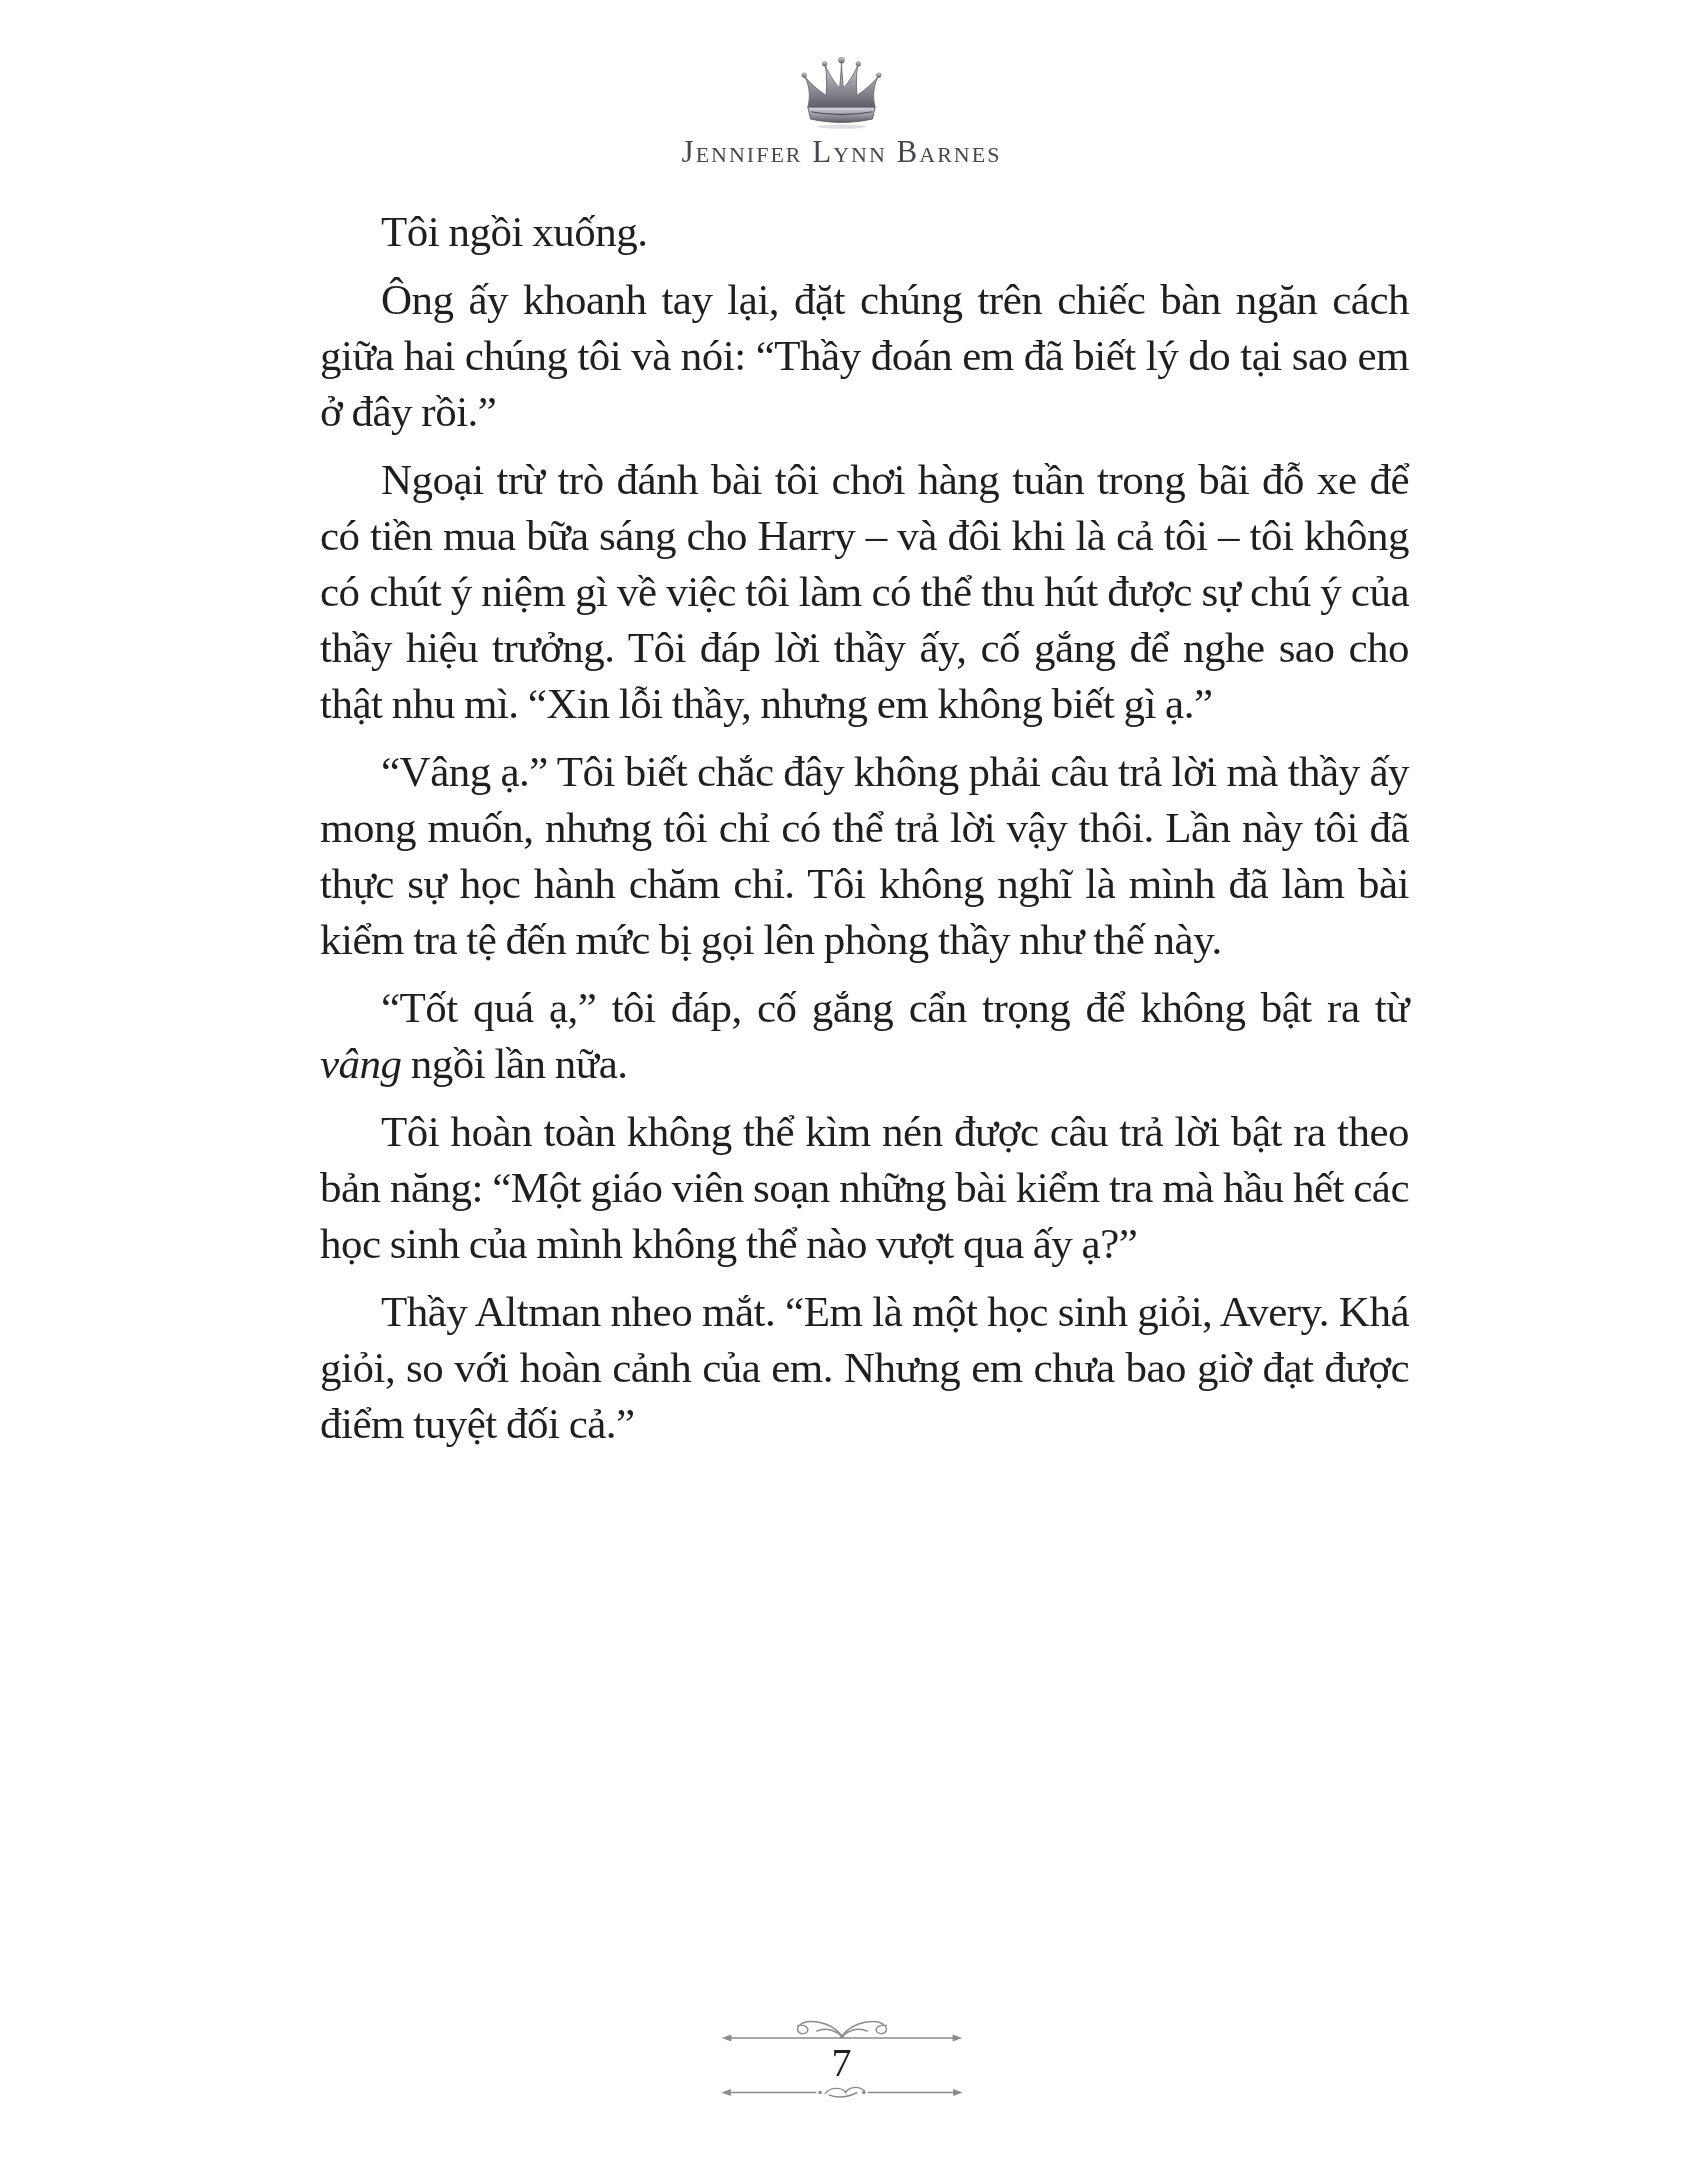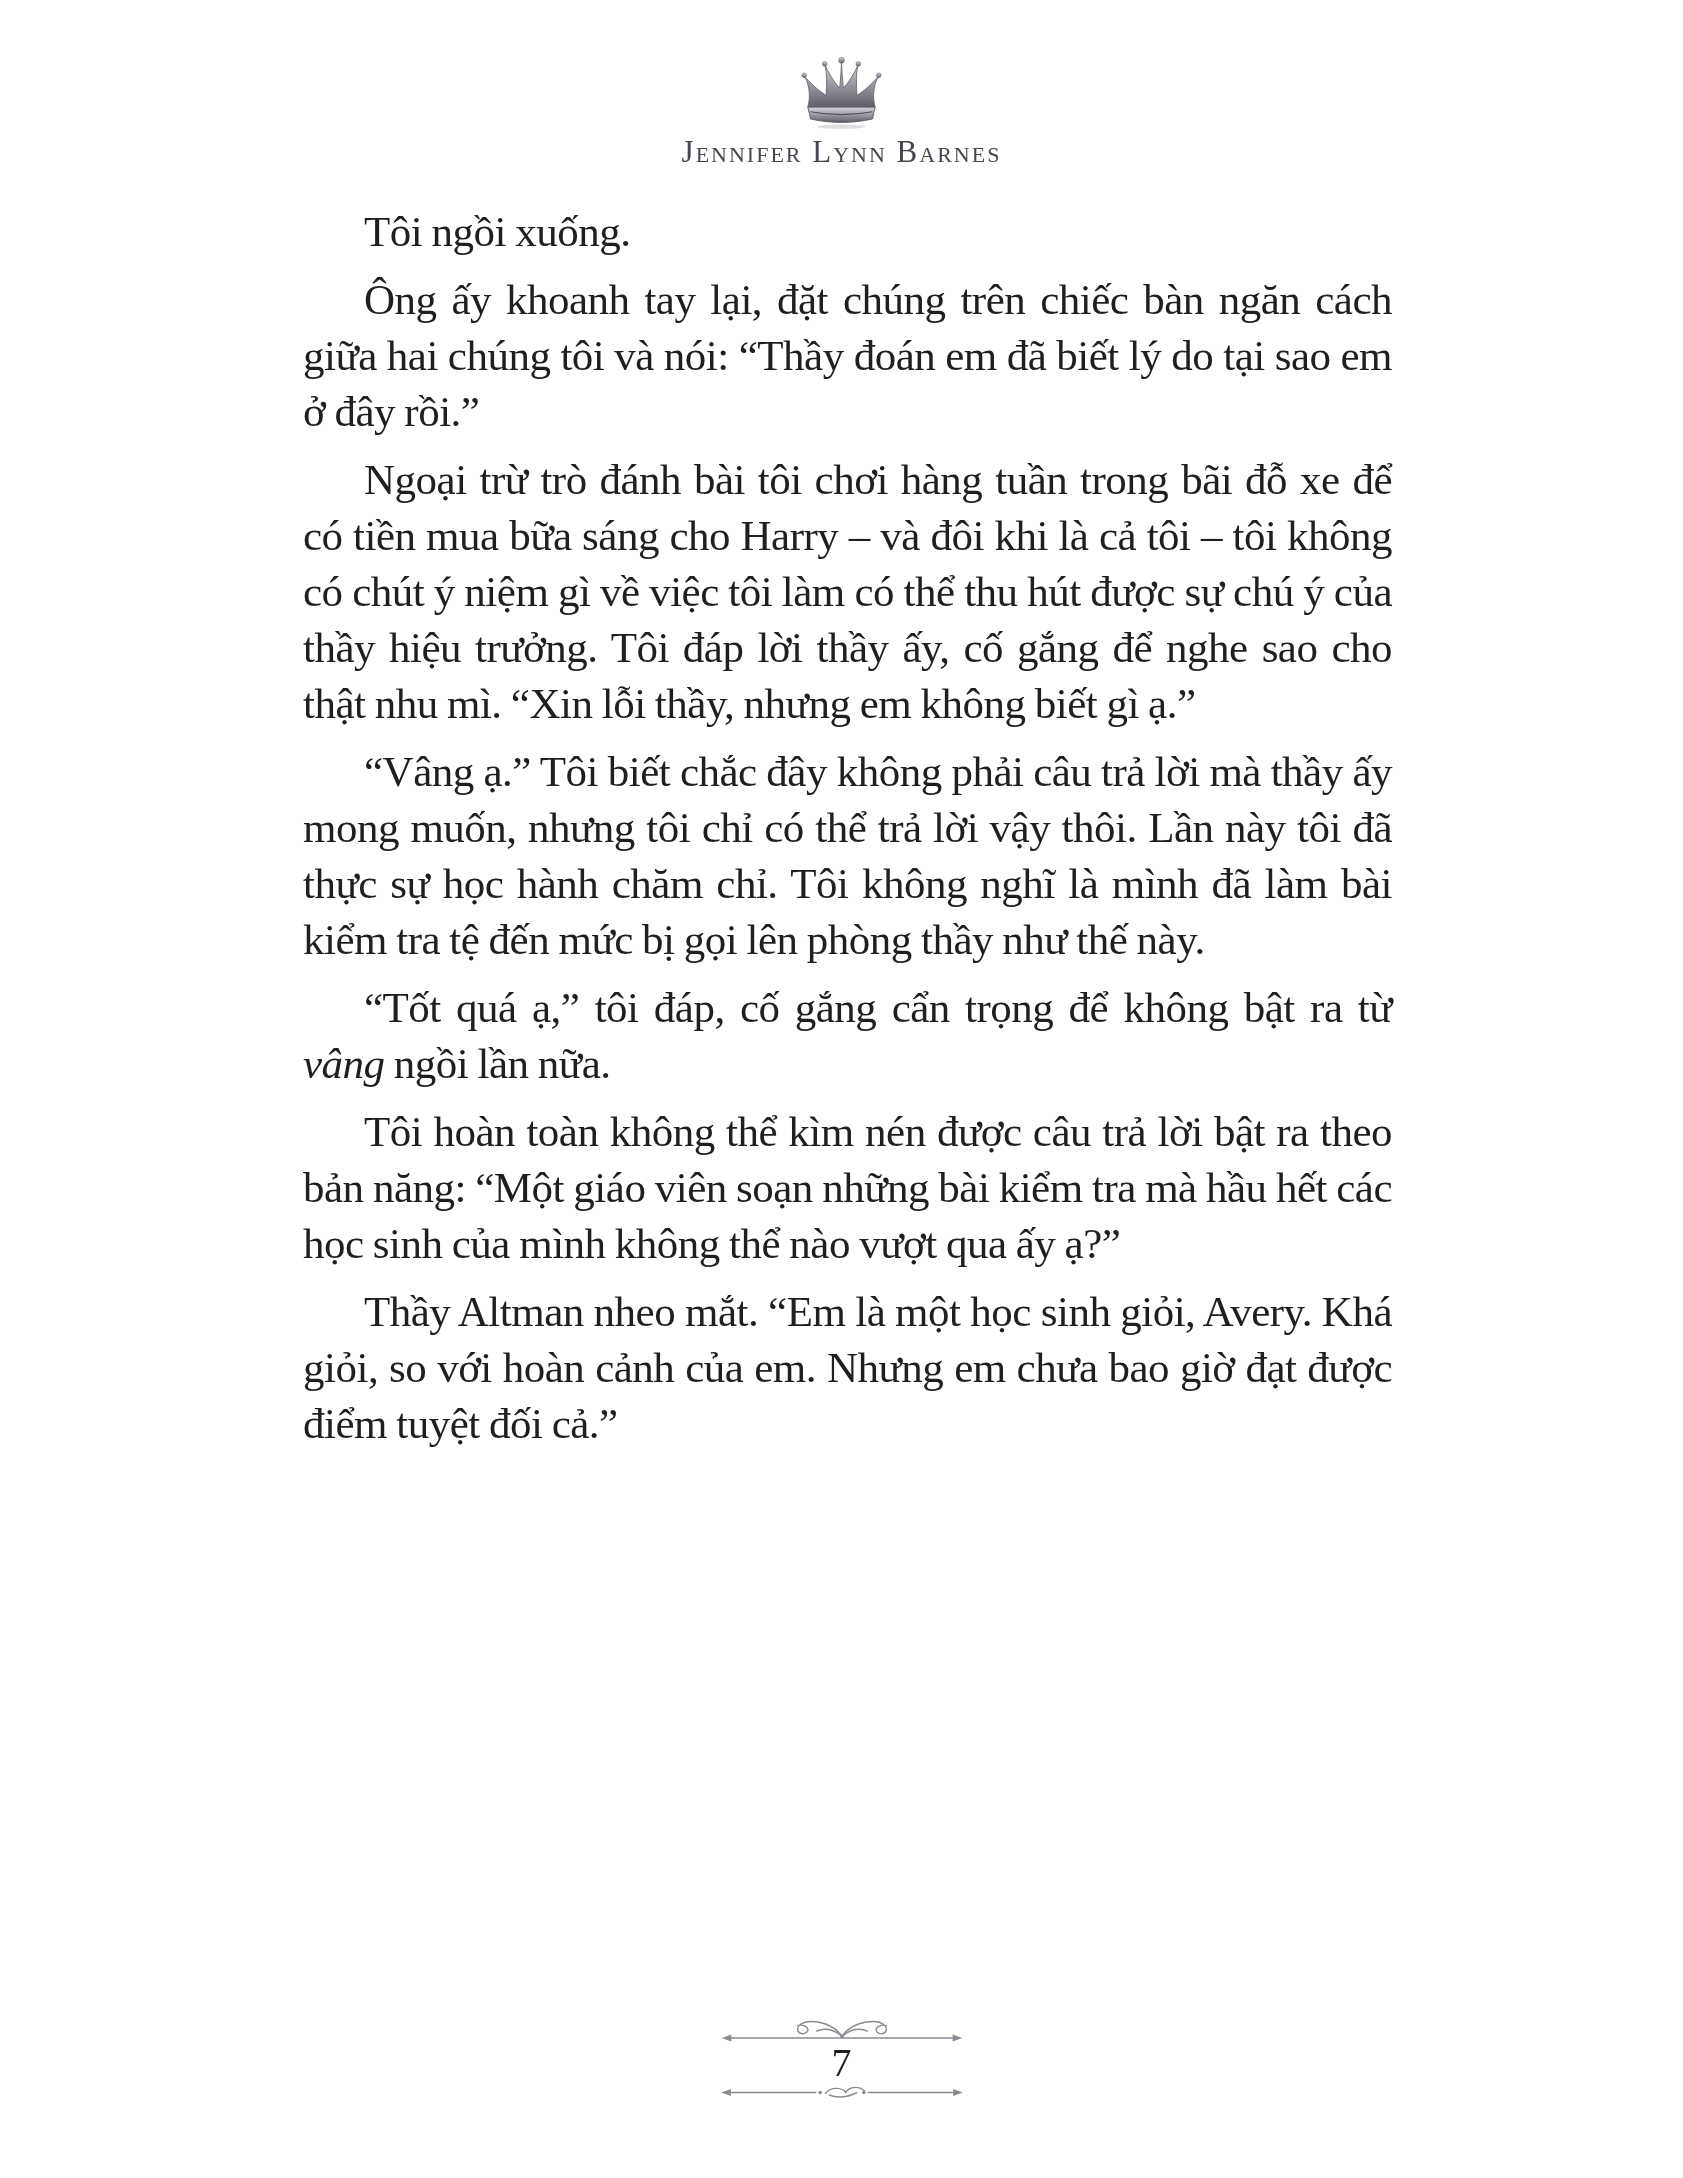--- a/index.html
+++ b/index.html
@@ -25,21 +25,21 @@
   .crown{display:inline-block;line-height:0;}
   .author{
     font-variant:small-caps;
     font-size:31px;
     letter-spacing:2px;
     color:var(--author);
     font-weight:500;
   }
   .content{
     position:absolute;
-    top:204px;left:303px;width:1089px;
+    top:204px;left:320px;width:1089px;
     font-size:43px;
     line-height:56px;
     letter-spacing:-0.5px;
     word-spacing:-1px;
     text-align:justify;
   }
   .para{
     margin:0 0 12px 0;
     text-indent:61px;
   }

